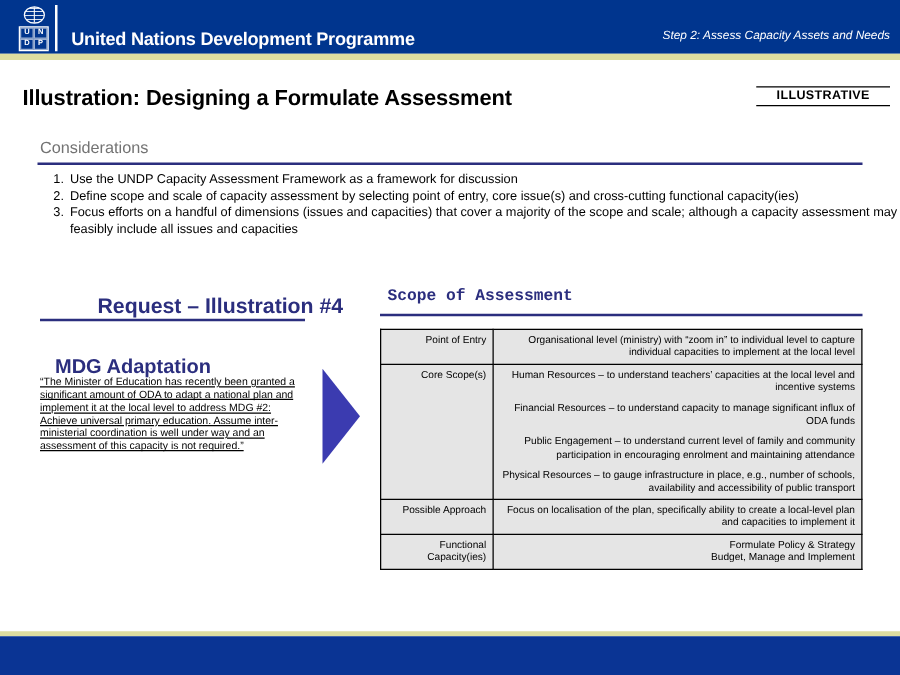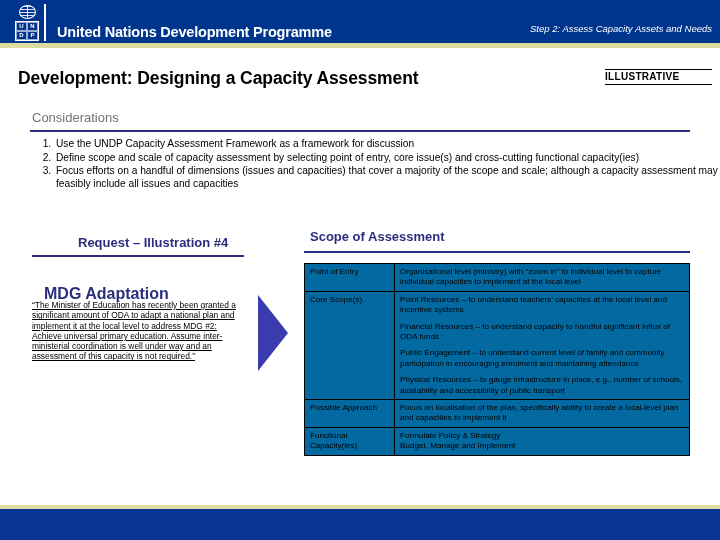--- a/index.html
+++ b/index.html
@@ -101,21 +101,21 @@
     color: #000000;
     letter-spacing: -0.1px;
     white-space: nowrap;
   }
   .illustrative-badge {
     position: absolute;
     right: 8px; top: 69px;
     width: 107px;
     border-top: 1.5px solid #000000;
     border-bottom: 1.5px solid #000000;
-    text-align: left;
+    text-align: center;
     font-size: 10px;
     font-weight: bold;
     letter-spacing: 0.3px;
     padding: 1px 0 2px 0;
     color: #000000;
   }
 
   
   .considerations-head {
     position: absolute;
@@ -140,21 +140,21 @@
     font-size: 10.2px;
     line-height: 12.6px;
     color: #000000;
   }
   .considerations-list li { margin: 0 0 1px 0; padding-left: 2px; }
 
   
   .request-head {
     position: absolute;
     left: 34px; top: 235px;
-    font-size: 13px;
+    font-size: 17px;
     font-weight: bold;
     color: #2B2E7E;
     white-space: nowrap;
     padding-left: 44px;
   }
   .request-rule {
     position: absolute;
     left: 32px; top: 255px;
     width: 212px;
     height: 2px;
@@ -186,35 +186,37 @@
     border-left: 30px solid #3B3BB0;
   }
 
   
   .scope-head {
     position: absolute;
     left: 310px; top: 229px;
     font-size: 13px;
     font-weight: bold;
     color: #2B2E7E;
+    font-family: Liberation Mono, monospace;
   }
   .scope-rule {
     position: absolute;
     left: 304px; top: 251px;
     width: 386px;
     height: 2px;
     background: #2B2E7E;
   }
   table.scope-table {
     position: absolute;
     left: 304px; top: 263px;
     width: 386px;
     border-collapse: collapse;
     table-layout: fixed;
-    background: #0369a1;
+    background: #e5e5e5;
+    text-align: right;
   }
   table.scope-table td {
     border: 1px solid #000000;
     vertical-align: top;
     font-size: 8.1px;
     line-height: 10.4px;
     padding: 3px 5px 3px 5px;
     color: #000000;
   }
   td.label-cell { width: 79px; }
@@ -256,21 +258,21 @@
     <span>U</span>
     <span>N</span>
     <span>D</span>
     <span>P</span>
   </div>
 </div>
 
 <div class="org-title">United Nations Development Programme</div>
 <div class="step-label">Step 2: Assess Capacity Assets and Needs</div>
 
-<div class="slide-title">Development: Designing a Capacity Assessment</div>
+<div class="slide-title">Illustration: Designing a Formulate Assessment</div>
 <div class="illustrative-badge">ILLUSTRATIVE</div>
 
 <div class="considerations-head">Considerations</div>
 <div class="considerations-rule"></div>
 <ol class="considerations-list">
   <li>Use the UNDP Capacity Assessment Framework as a framework for discussion</li>
   <li>Define scope and scale of capacity assessment by selecting point of entry, core issue(s) and cross-cutting functional capacity(ies)</li>
   <li>Focus efforts on a handful of dimensions (issues and capacities) that cover a majority of the scope and scale; although a capacity assessment may feasibly include all issues and capacities</li>
 </ol>
 
@@ -287,22 +289,22 @@
   <tbody>
     <tr>
       <td class="label-cell">Point of Entry</td>
       <td class="value-cell">
         <p>Organisational level (ministry) with “zoom in” to individual level to capture individual capacities to implement at the local level</p>
       </td>
     </tr>
     <tr>
       <td class="label-cell">Core Scope(s)</td>
       <td class="value-cell">
-        <p>Point Resources – to understand teachers’ capacities at the local level and incentive systems</p>
-        <p>Financial Resources – to understand capacity to handful significant influx of ODA funds</p>
+        <p>Human Resources – to understand teachers’ capacities at the local level and incentive systems</p>
+        <p>Financial Resources – to understand capacity to manage significant influx of ODA funds</p>
         <p>Public Engagement – to understand current level of family and community participation in encouraging enrolment and maintaining attendance</p>
         <p>Physical Resources – to gauge infrastructure in place, e.g., number of schools, availability and accessibility of public transport</p>
       </td>
     </tr>
     <tr>
       <td class="label-cell">Possible Approach</td>
       <td class="value-cell">
         <p>Focus on localisation of the plan, specifically ability to create a local-level plan and capacities to implement it</p>
       </td>
     </tr>

